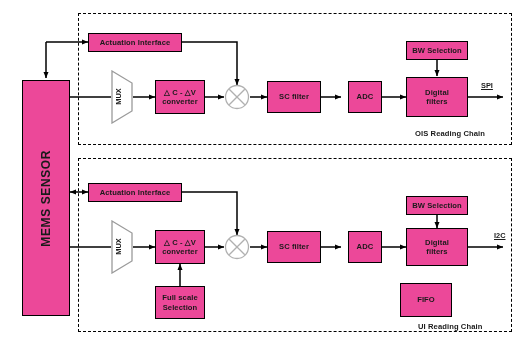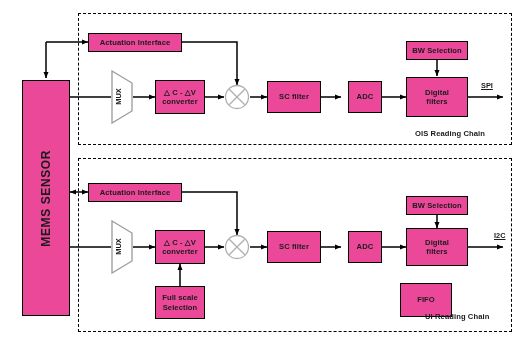--- a/index.html
+++ b/index.html
@@ -242,15 +242,15 @@
   <div class="node" style="left:406px;top:196px;width:62px;height:19px;">
     <span>BW Selection</span>
   </div>
 
   <div class="node" style="left:400px;top:283px;width:52px;height:34px;">
     <span>FIFO</span>
   </div>
 
   <div class="port-label" style="left:494px;top:231px;">I2C</div>
 
-  <div class="chain-label" style="left:418px;top:312px;margin-left:7px;">UI Reading Chain</div>
+  <div class="chain-label" style="left:418px;top:322px;">UI Reading Chain</div>
 
 </div>
 
 </body></html>

